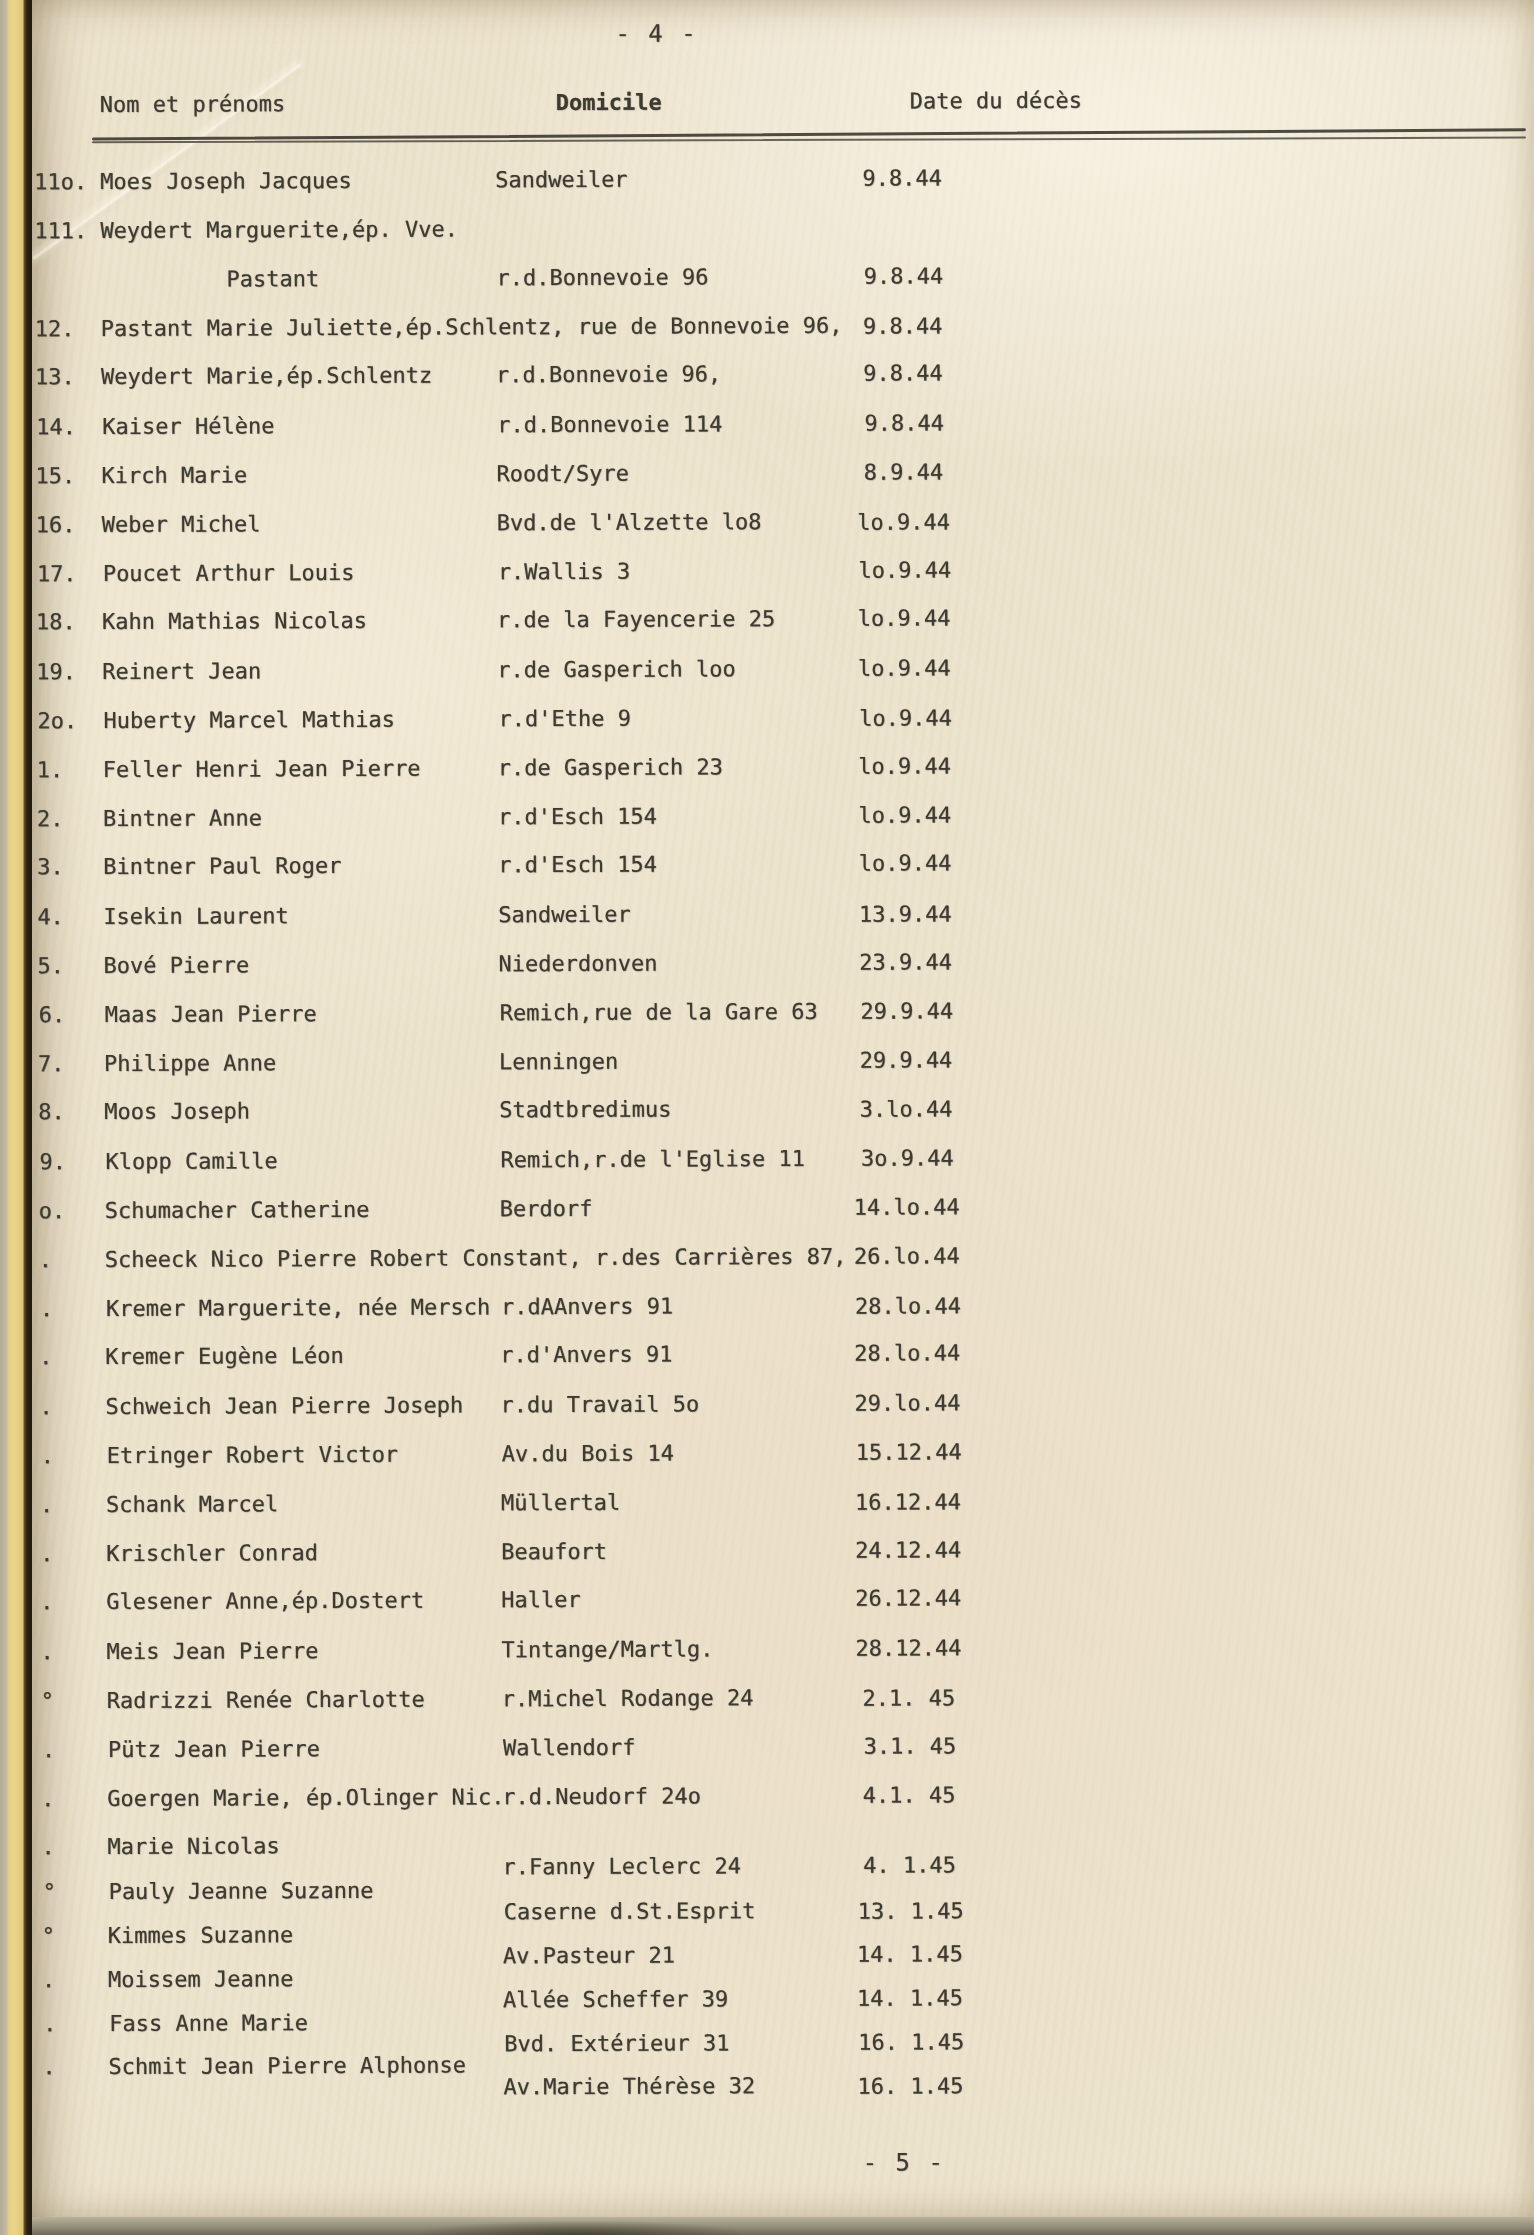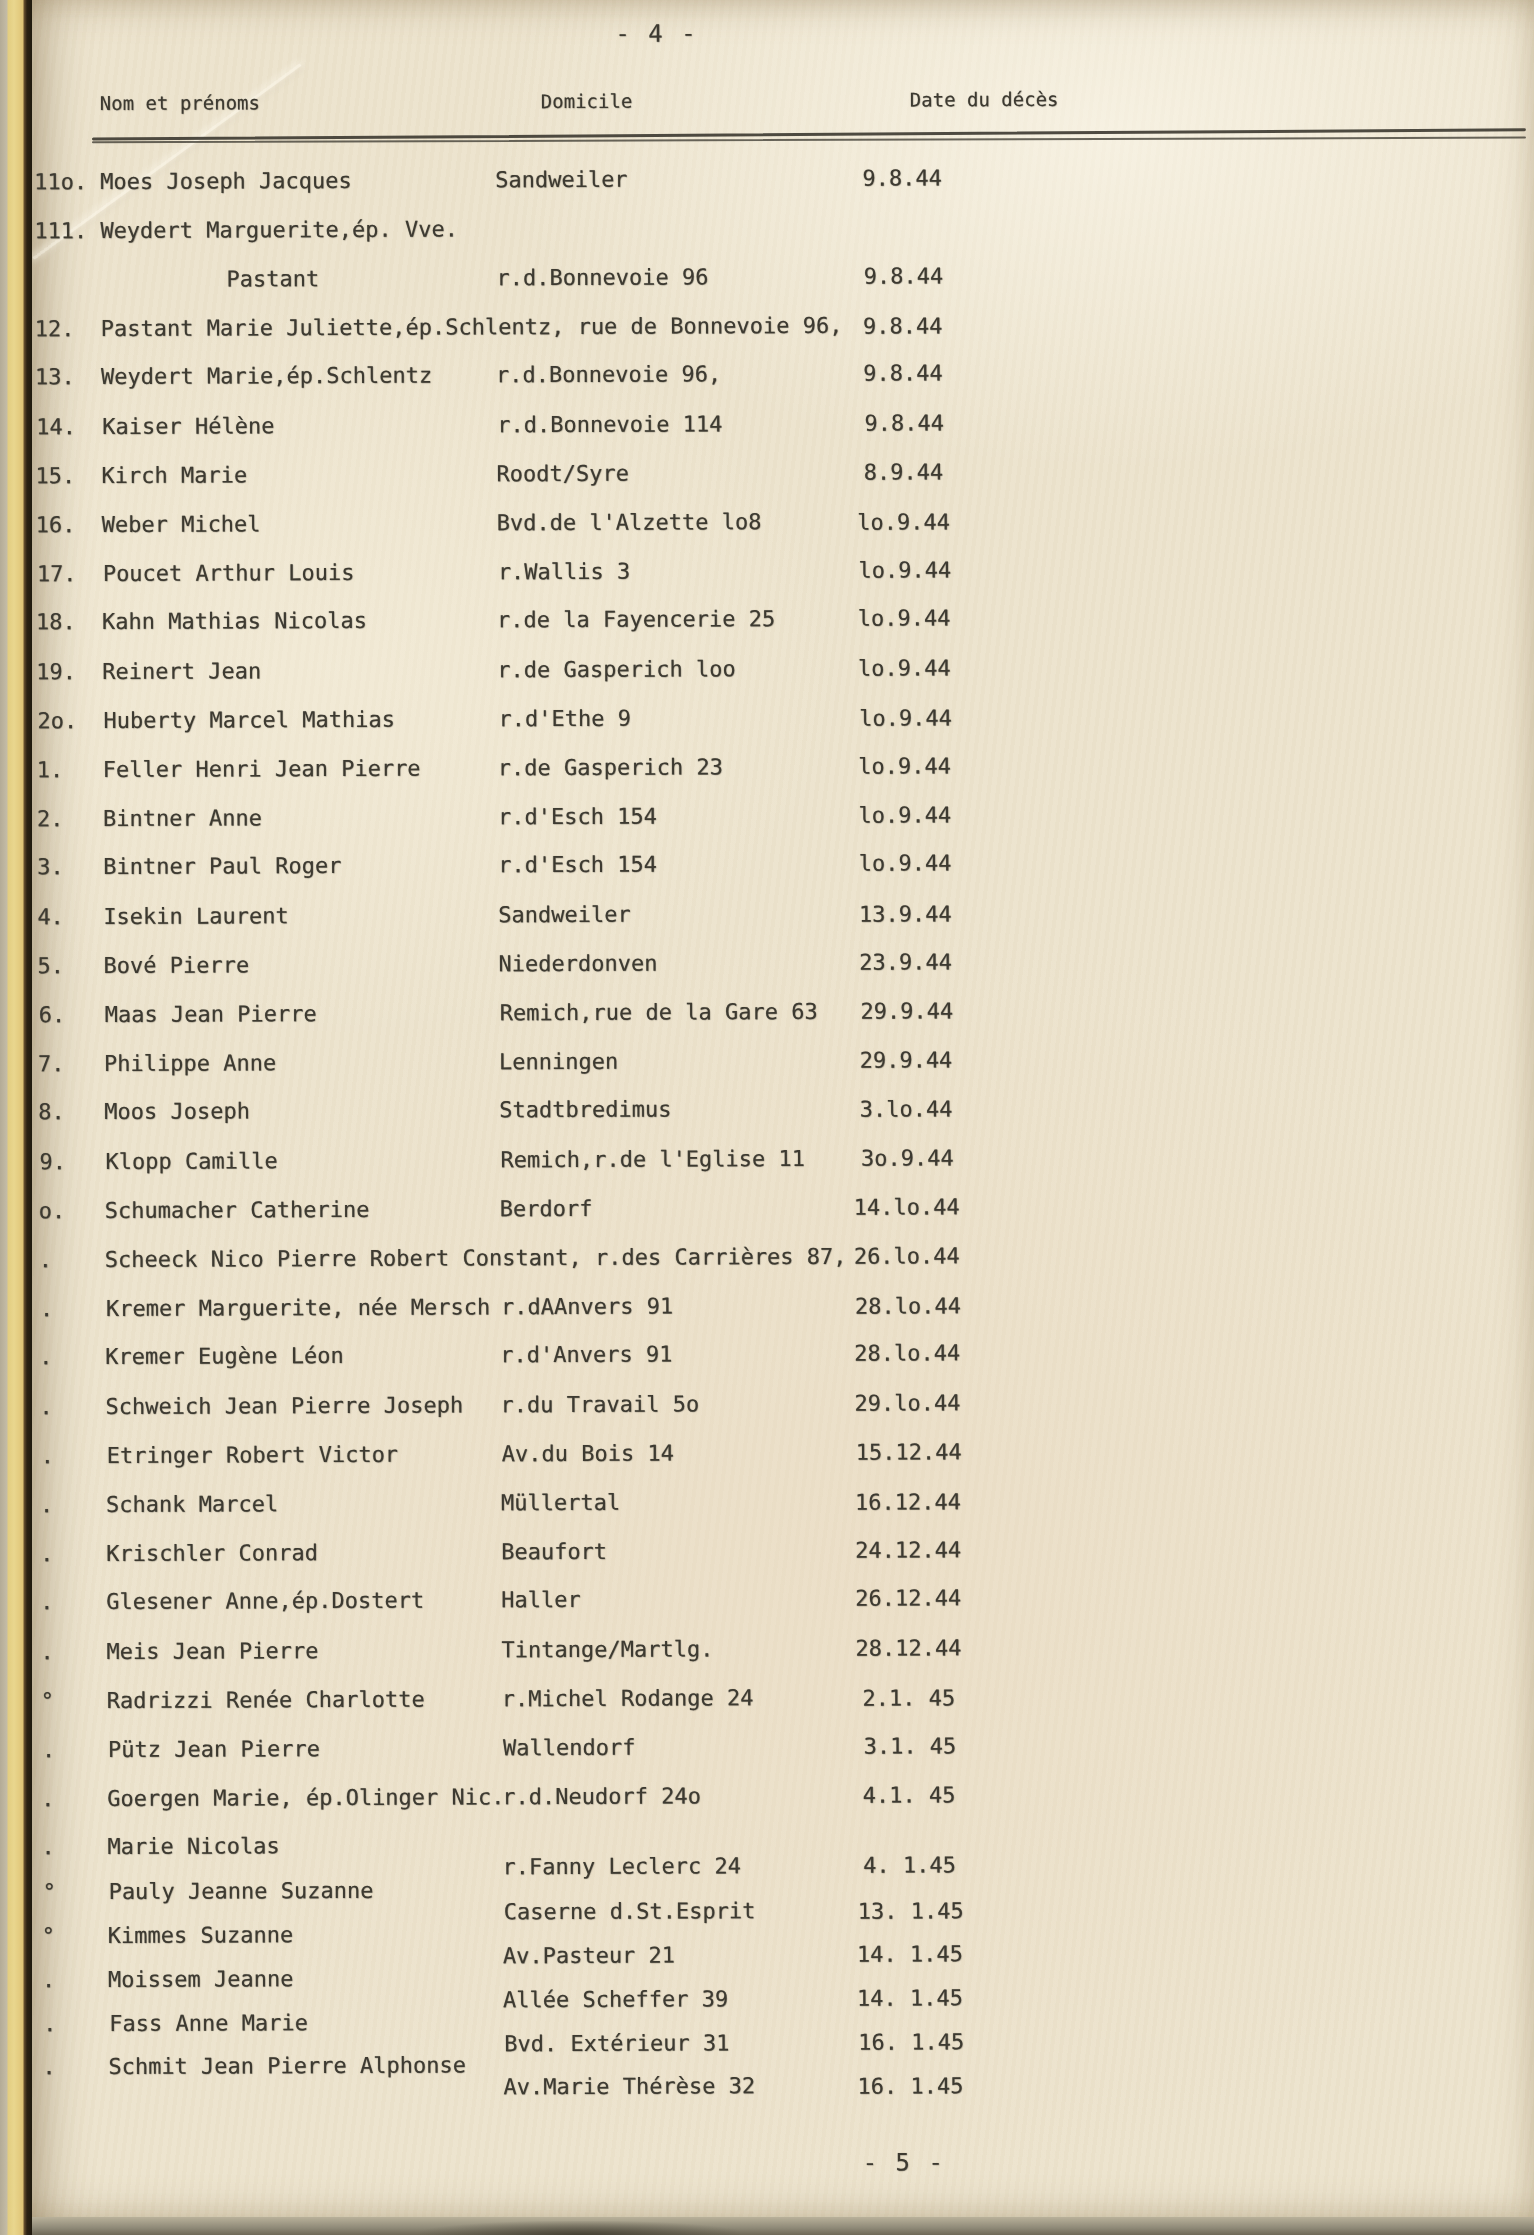--- a/index.html
+++ b/index.html
@@ -48,23 +48,23 @@
   
   .ink {
     color:#3d3a31;
     text-shadow:0.5px 0.5px 0.9px rgba(61,58,49,0.45), -0.3px 0 0.7px rgba(61,58,49,0.3);
   }
   .content { position:absolute; inset:0; transform:rotate(-0.25deg); transform-origin:80px 150px; }
   .page-num-top {
     position:absolute; left:540px; top:22px; width:170px; text-align:center;
     font-size:24px; letter-spacing:2px;
   }
-  .col-head { position:absolute; top:92px; font-size:19px; }
+  .col-head { position:absolute; top:92px; font-size:22px; }
   .head-name { left:68px; }
-  .head-dom  { left:509px; }
+  .head-dom  { left:524px;font-weight:bold; }
   .head-date { left:838px;margin-left:40px; }
   .rule { position:absolute; left:60px; right:8px; background:#3f3c33; border-radius:2px; }
   .rule1 { top:136px; height:3px; transform:rotate(-0.12deg); opacity:0.92; }
   .rule2 { top:142px; height:2px; transform:rotate(0.06deg); opacity:0.78; }
   .rows { position:absolute; left:0; top:168px; right:0; }
   .row { position:relative; height:49px; font-size:22px; }
   .row.staggered { height:44px; }
   .row span { position:absolute; top:0; line-height:27px; white-space:pre; }
   .num  { left:2px; }
   .name { left:68px; }

